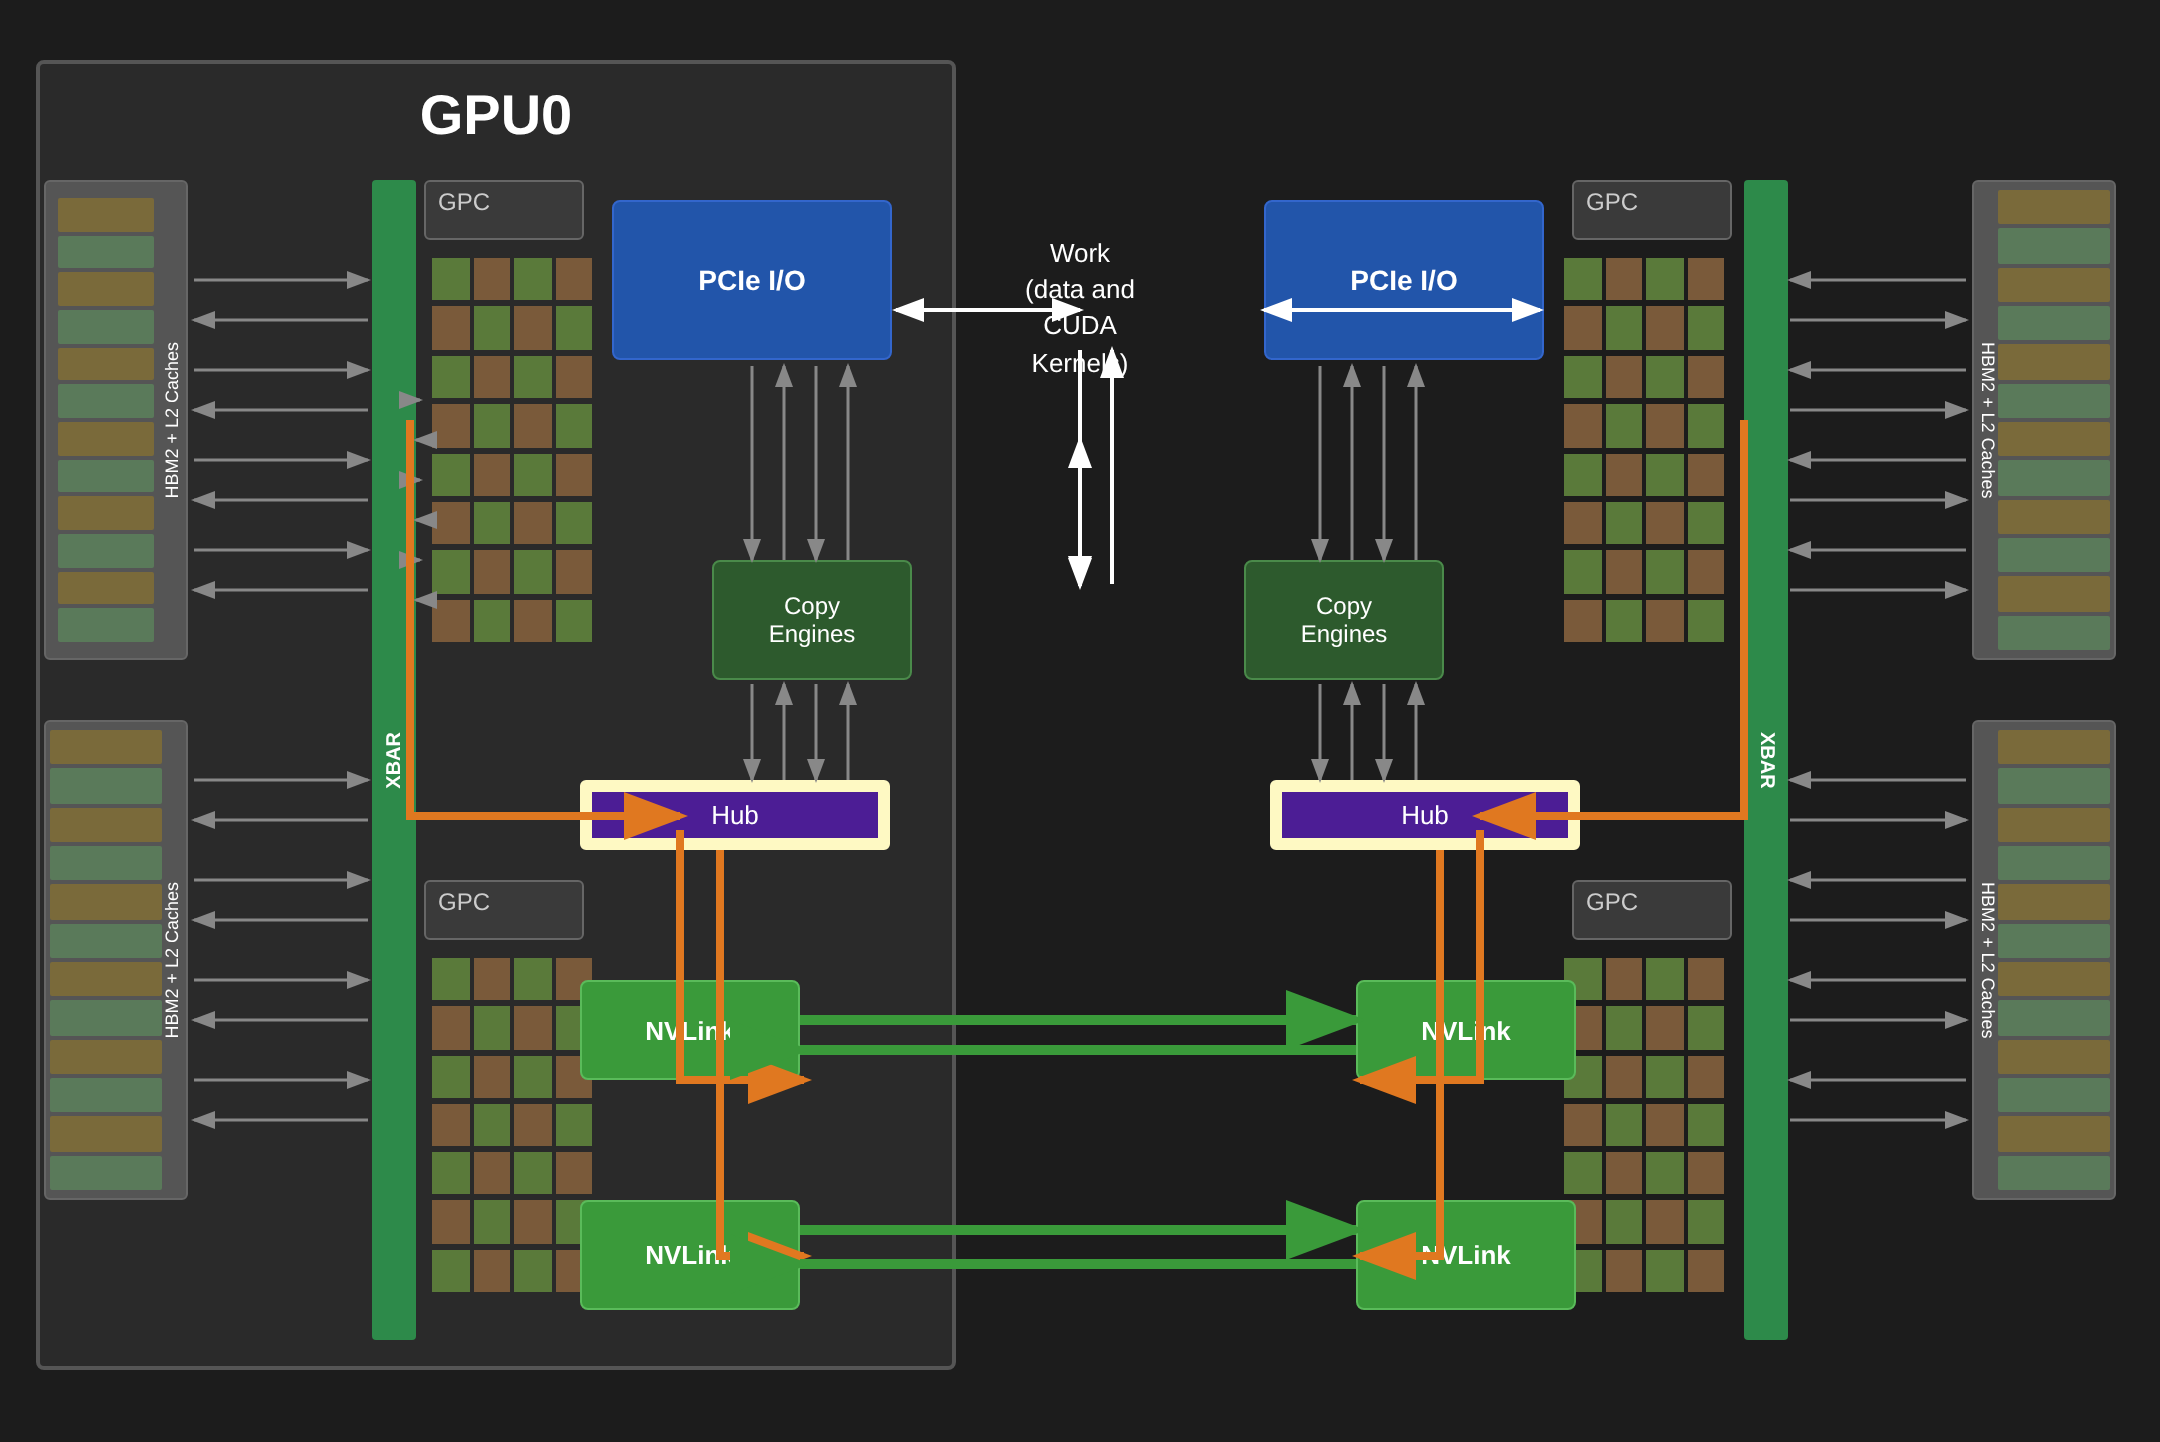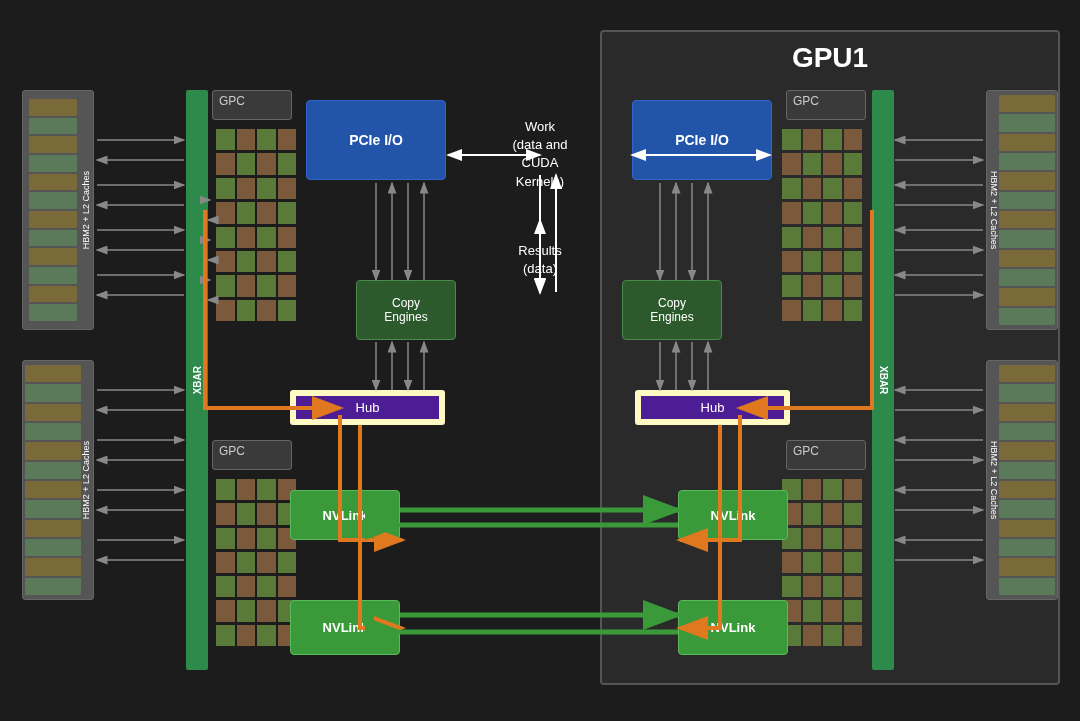--- a/index.html
+++ b/index.html
@@ -229,24 +229,24 @@
       width: 100%;
       height: 100%;
     }
 
   </style>
 </head>
 <body>
 
 <div class="main-container">
 
-
-  <div class="gpu-box gpu1-box">
-    <div class="gpu-title">GPU1</div>
-  </div>
+  <div class="gpu-box gpu0-box">
+    <div class="gpu-title">GPU0</div>
+  </div>
+
 
   <div style="position:absolute; left:22px; top:90px; width:72px; height:240px; background:#555; border:1px solid #666; border-radius:3px; display:flex; align-items:center; justify-content:space-between; padding:4px 2px;">
     <div class="mem-visual">
       <div style="display:flex;flex-direction:column;gap:2px;height:100%;">
         <div style="flex:1;background:#7a6a3a;border-radius:1px;"></div>
         <div style="flex:1;background:#5a7a5a;border-radius:1px;"></div>
         <div style="flex:1;background:#7a6a3a;border-radius:1px;"></div>
         <div style="flex:1;background:#5a7a5a;border-radius:1px;"></div>
         <div style="flex:1;background:#7a6a3a;border-radius:1px;"></div>
         <div style="flex:1;background:#5a7a5a;border-radius:1px;"></div>
@@ -545,23 +545,20 @@
 
   <div class="copy-box copy1">
     <span>Copy<br>Engines</span>
   </div>
 
 
   <div style="position:absolute;left:440px;top:118px;width:200px;text-align:center;color:white;font-size:13px;line-height:1.4;">
     <span>Work<br>(data and<br>CUDA<br>Kernels)</span>
   </div>
 
-  <div style="position:absolute;left:440px;top:242px;width:200px;text-align:center;color:white;font-size:13px;line-height:1.4;">
-    <span>Results<br>(data)</span>
-  </div>
 
   <div class="hub-box hub0">
     <span>Hub</span>
   </div>
 
   <div class="hub-box hub1">
     <span>Hub</span>
   </div>
 
   <div class="nvlink-box nvlink0-top">

